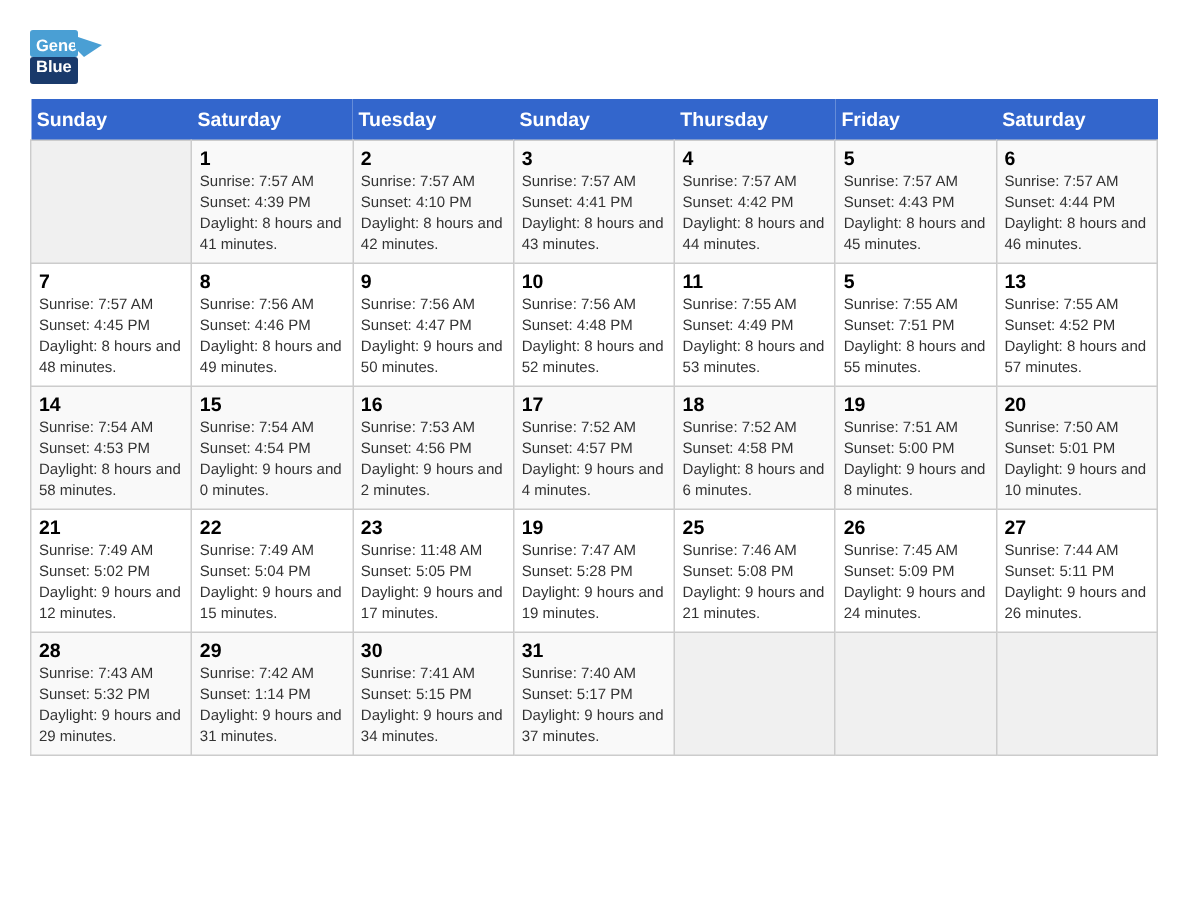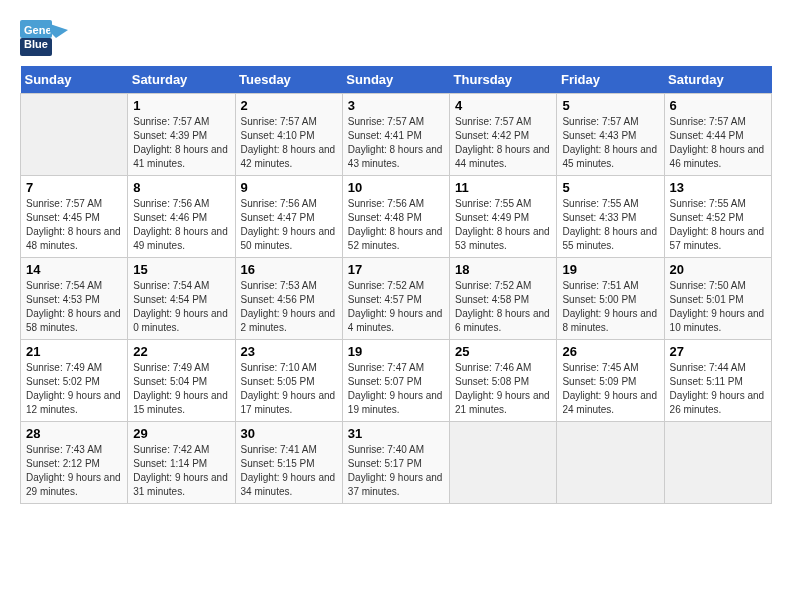--- a/index.html
+++ b/index.html
@@ -199,21 +199,21 @@
         <div class="day-info">
           <span>Sunrise: 7:55 AM</span><br>
           <span>Sunset: 4:49 PM</span><br>
           <span>Daylight: 8 hours and 53 minutes.</span>
         </div>
       </td>
         <td>
         <span class="day-num">5</span>
         <div class="day-info">
           <span>Sunrise: 7:55 AM</span><br>
-          <span>Sunset: 4:33 PM</span><br>
+          <span>Sunset: 7:51 PM</span><br>
           <span>Daylight: 8 hours and 55 minutes.</span>
         </div>
       </td>
         <td>
         <span class="day-num">13</span>
         <div class="day-info">
           <span>Sunrise: 7:55 AM</span><br>
           <span>Sunset: 4:52 PM</span><br>
           <span>Daylight: 8 hours and 57 minutes.</span>
         </div>
@@ -290,30 +290,30 @@
         <span class="day-num">22</span>
         <div class="day-info">
           <span>Sunrise: 7:49 AM</span><br>
           <span>Sunset: 5:04 PM</span><br>
           <span>Daylight: 9 hours and 15 minutes.</span>
         </div>
       </td>
         <td>
         <span class="day-num">23</span>
         <div class="day-info">
-          <span>Sunrise: 7:10 AM</span><br>
+          <span>Sunrise: 11:48 AM</span><br>
           <span>Sunset: 5:05 PM</span><br>
           <span>Daylight: 9 hours and 17 minutes.</span>
         </div>
       </td>
         <td>
         <span class="day-num">19</span>
         <div class="day-info">
           <span>Sunrise: 7:47 AM</span><br>
-          <span>Sunset: 5:07 PM</span><br>
+          <span>Sunset: 5:28 PM</span><br>
           <span>Daylight: 9 hours and 19 minutes.</span>
         </div>
       </td>
         <td>
         <span class="day-num">25</span>
         <div class="day-info">
           <span>Sunrise: 7:46 AM</span><br>
           <span>Sunset: 5:08 PM</span><br>
           <span>Daylight: 9 hours and 21 minutes.</span>
         </div>
@@ -333,21 +333,21 @@
           <span>Sunset: 5:11 PM</span><br>
           <span>Daylight: 9 hours and 26 minutes.</span>
         </div>
       </td>
       </tr>
       <tr>
         <td>
         <span class="day-num">28</span>
         <div class="day-info">
           <span>Sunrise: 7:43 AM</span><br>
-          <span>Sunset: 2:12 PM</span><br>
+          <span>Sunset: 5:32 PM</span><br>
           <span>Daylight: 9 hours and 29 minutes.</span>
         </div>
       </td>
         <td>
         <span class="day-num">29</span>
         <div class="day-info">
           <span>Sunrise: 7:42 AM</span><br>
           <span>Sunset: 1:14 PM</span><br>
           <span>Daylight: 9 hours and 31 minutes.</span>
         </div>

